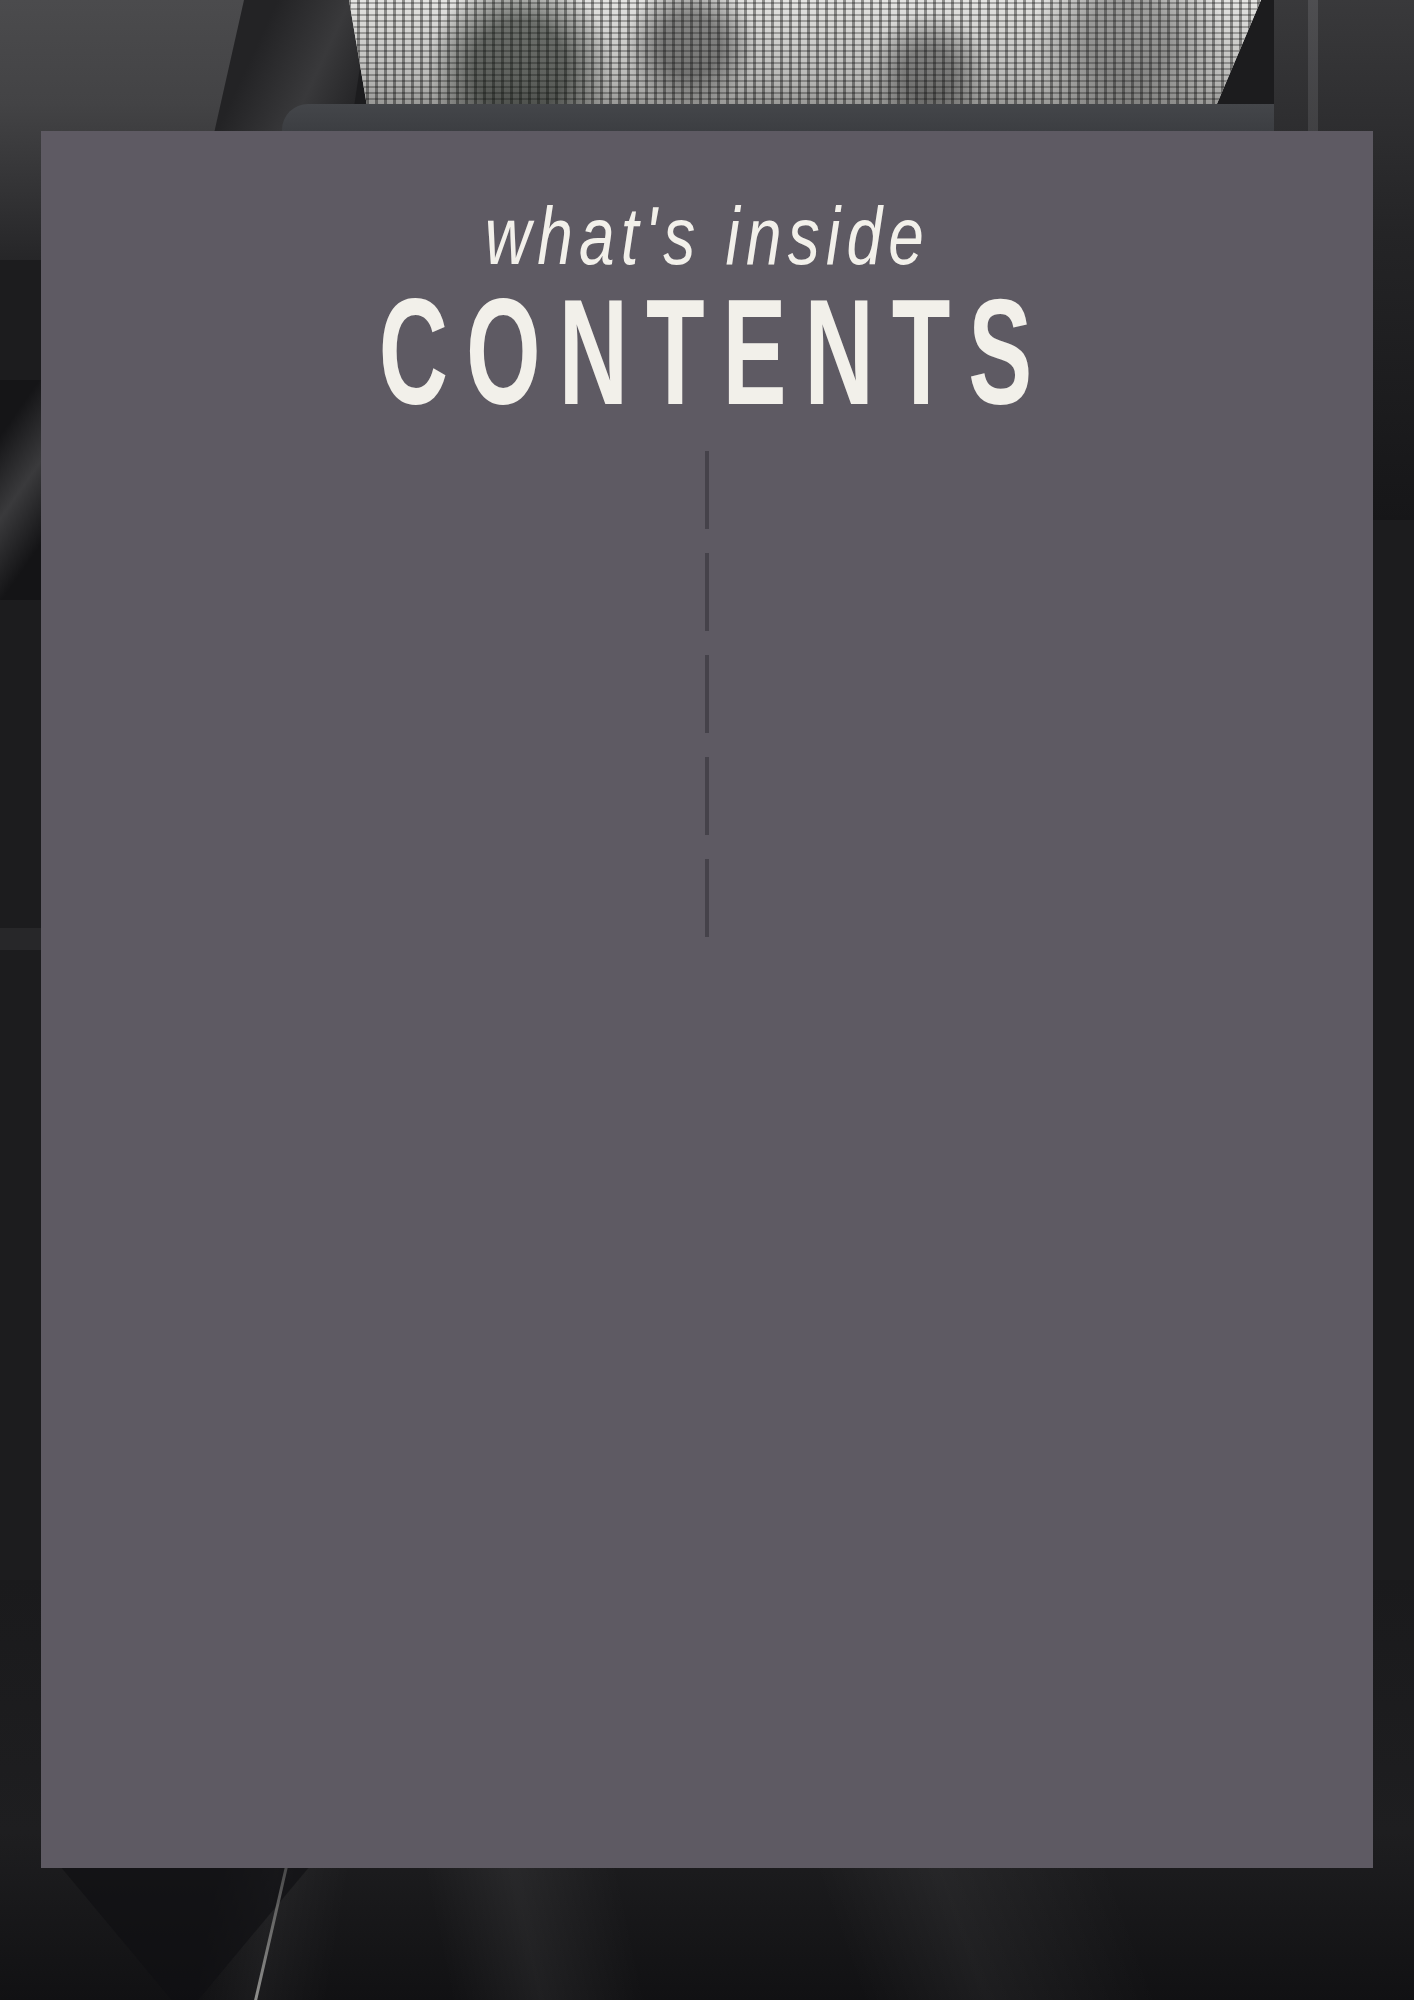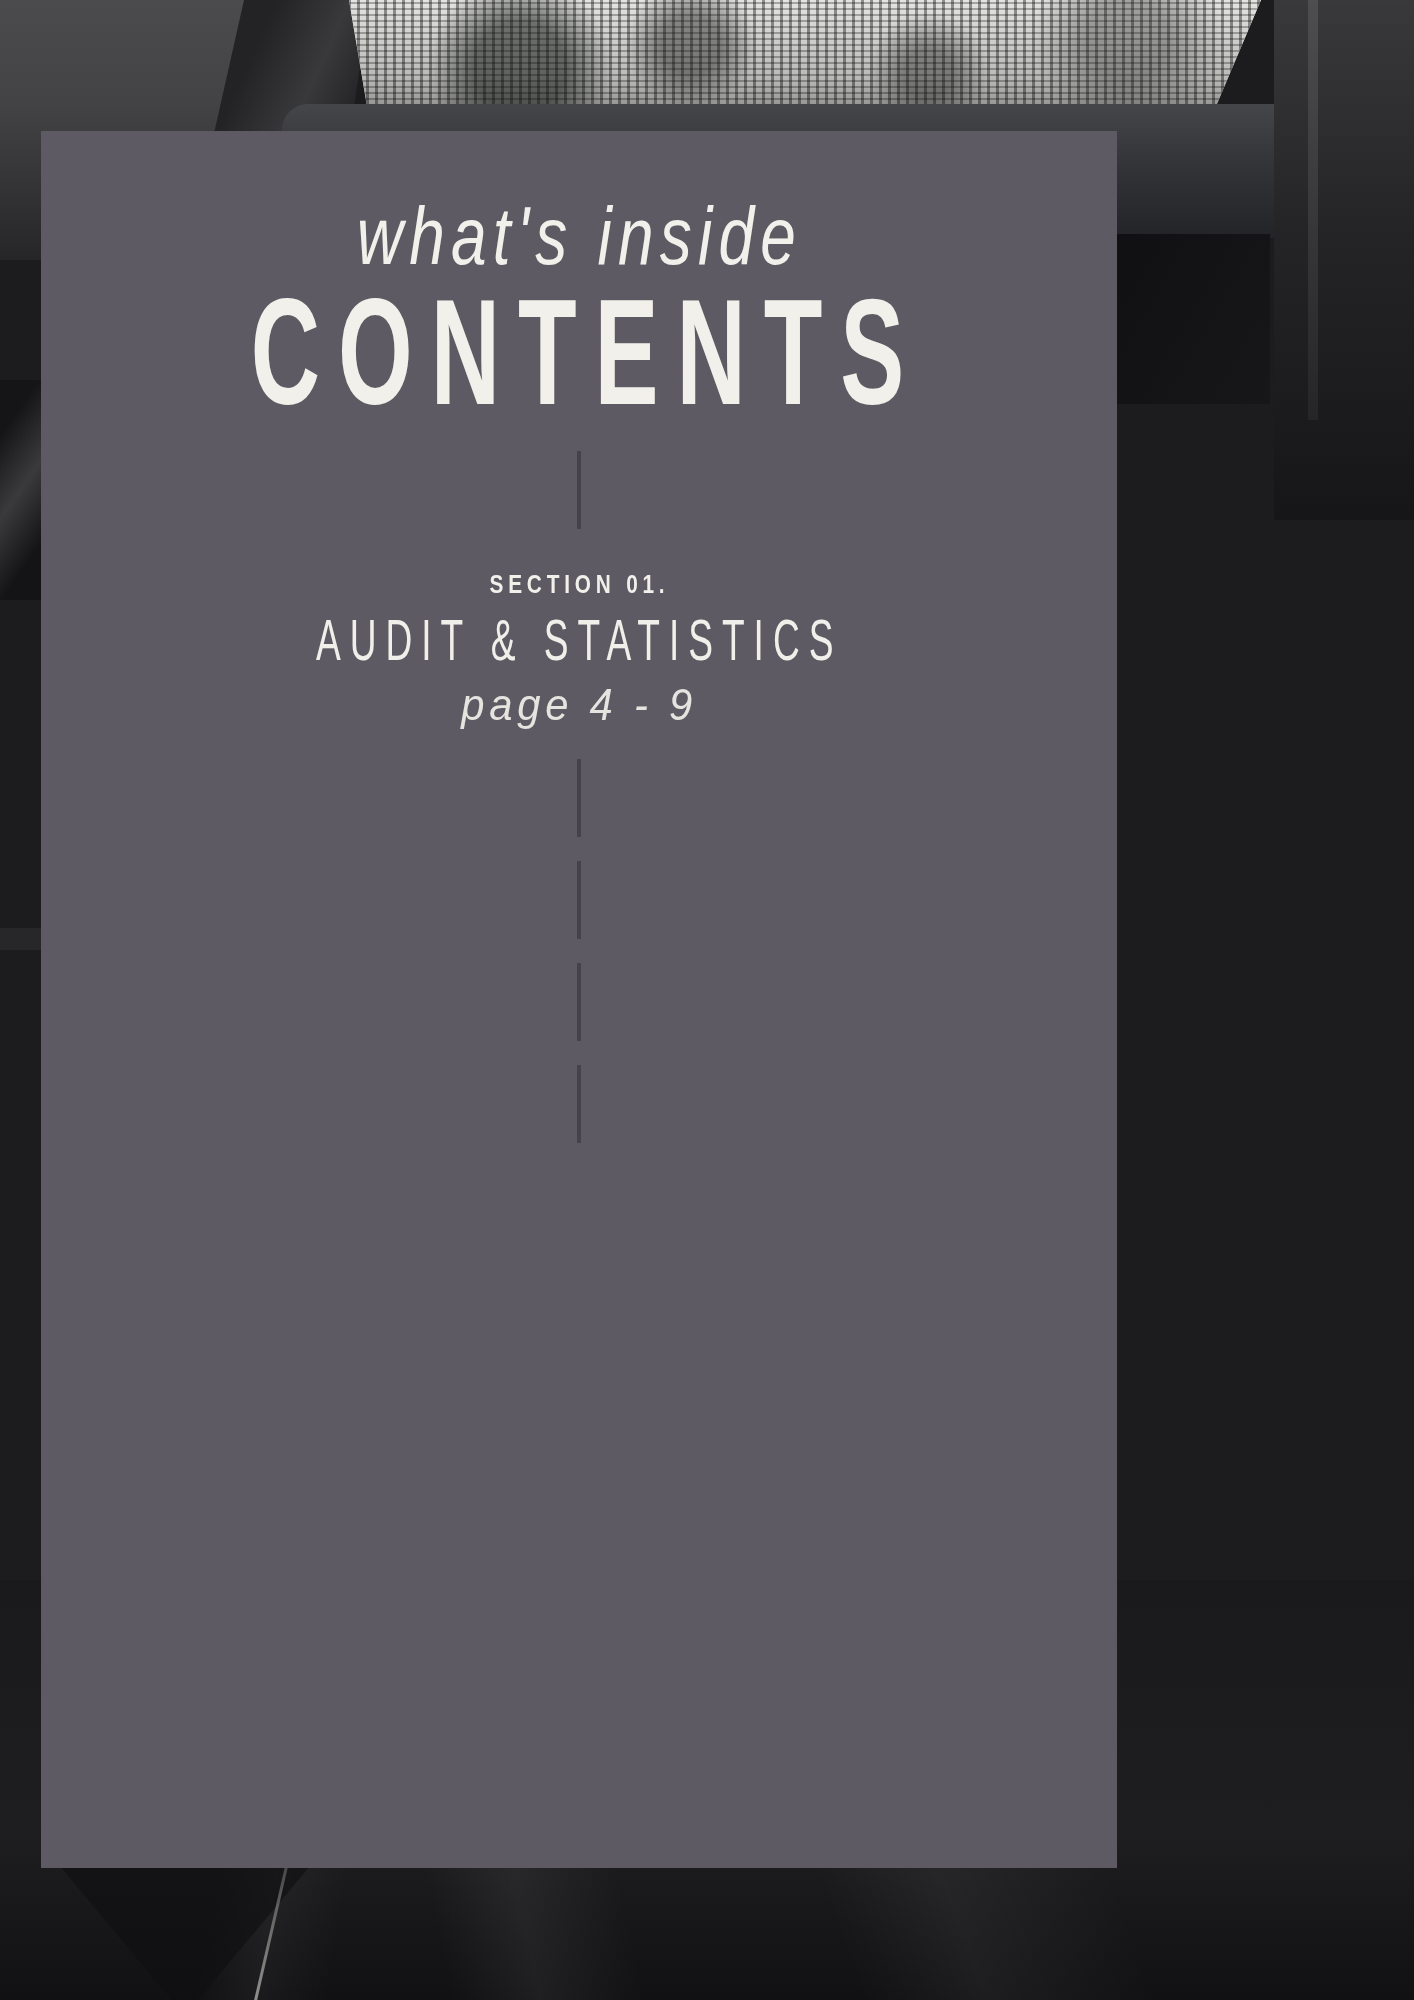--- a/index.html
+++ b/index.html
@@ -68,21 +68,21 @@
     position:absolute;left:292px;bottom:-6px;width:3px;height:170px;
     background:linear-gradient(180deg,rgba(160,160,158,.25),#8f8f8d);
     transform:rotate(13deg);transform-origin:top center;
   }
   .bg-dark-v{
     position:absolute;left:55px;bottom:0;width:260px;height:140px;
     background:#101012;clip-path:polygon(0 0,100% 0,55% 100%,45% 100%);opacity:.65;
   }
   
   .panel{
-    position:absolute;left:41px;top:131px;width:1076px;height:1737px;
+    position:absolute;left:41px;top:131px;width:1332px;height:1737px;
     background:#5e5a63;
     display:flex;flex-direction:column;align-items:center;
     padding-top:64px;box-sizing:border-box;
   }
   .kicker{
     color:#f2f0ea;font-size:82px;line-height:82px;font-style:italic;font-weight:400;
     letter-spacing:8px;transform:scaleX(.78);white-space:nowrap;
   }
   .page-title{
     color:#f2f0ea;font-size:150px;line-height:150px;font-weight:700;
@@ -126,25 +126,20 @@
     <div class="bg-streak-line"></div>
   </div>
 </div>
 
 <div class="panel">
   <div class="kicker">what's inside</div>
   <div class="page-title">CONTENTS</div>
 
   <div class="vdivider"></div>
 
-  <div class="section">
-    <div class="section-label">SECTION 01.</div>
-    <div class="section-title">AUDIT &amp; STATISTICS</div>
-    <div class="section-pages">page 4 - 9</div>
-  </div>
 
   <div class="vdivider"></div>
 
 
   <div class="vdivider"></div>
 
 
   <div class="vdivider"></div>
 
 

